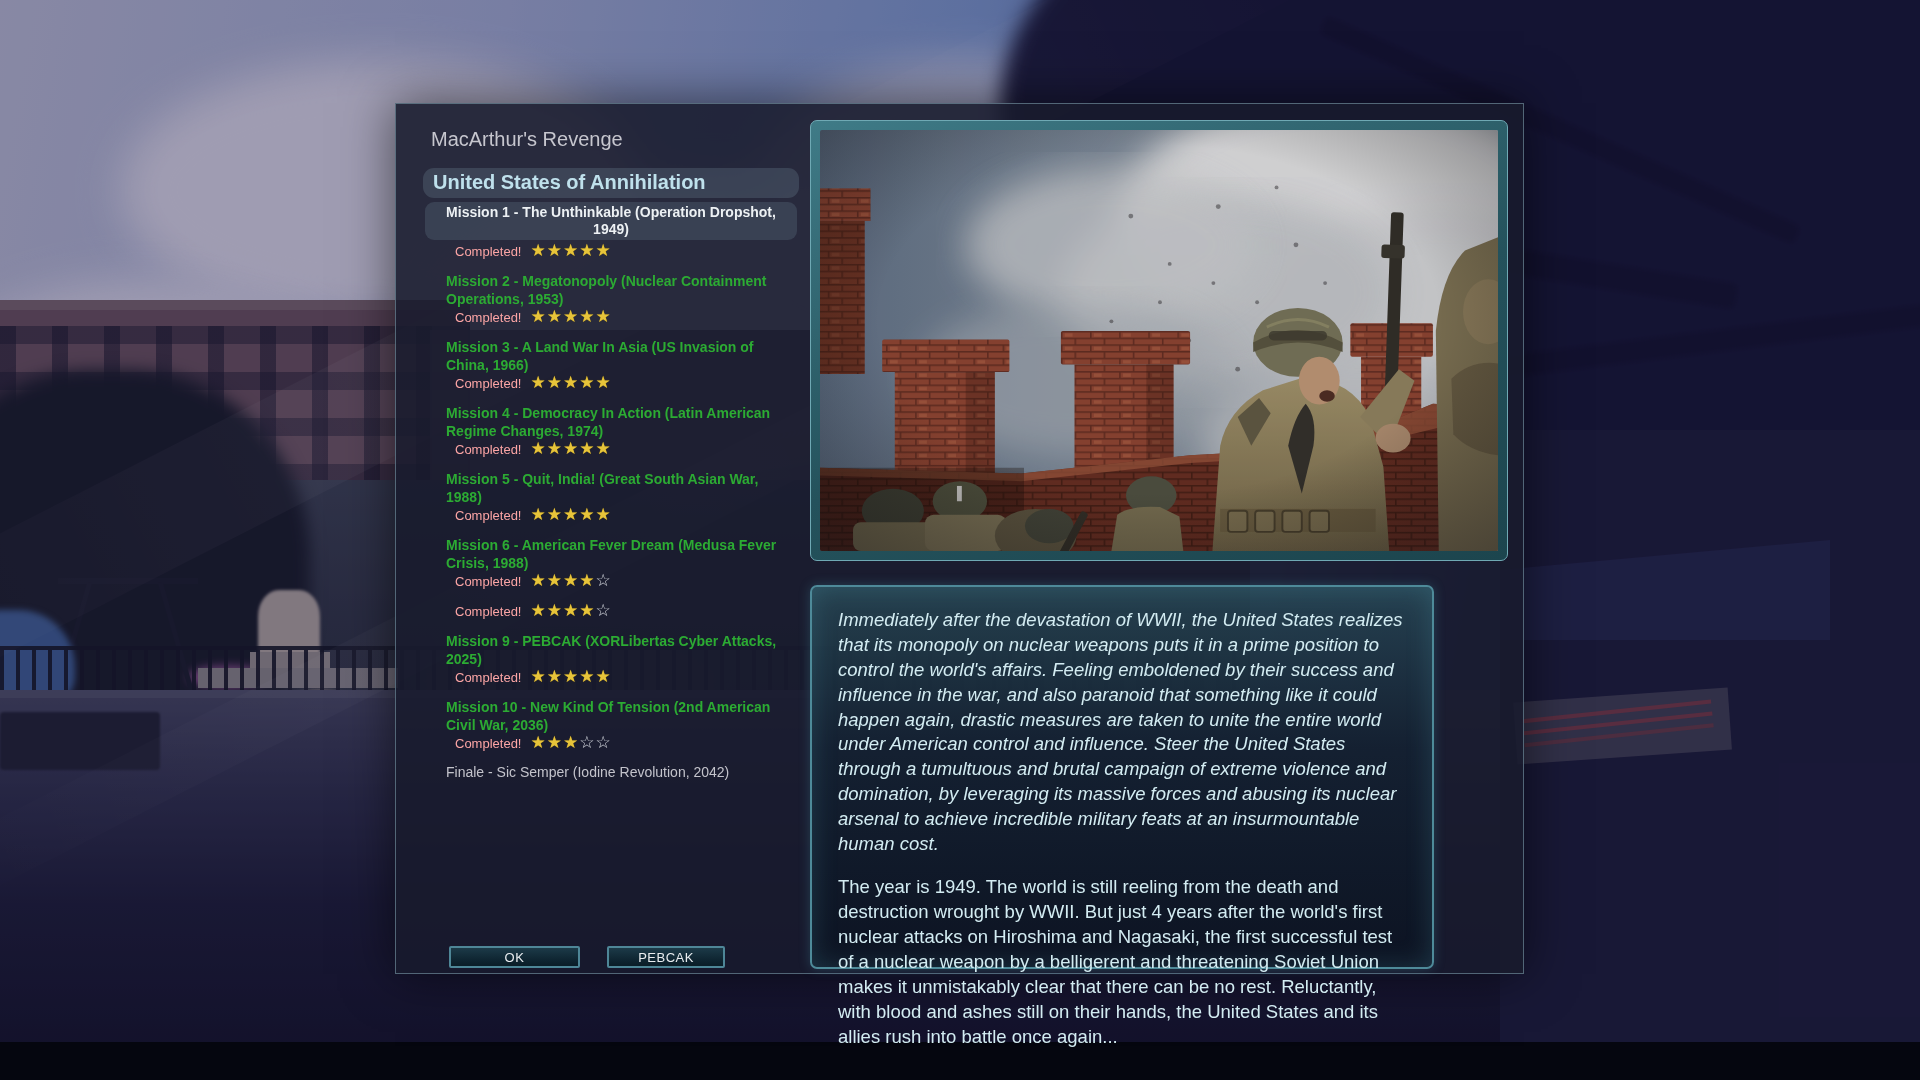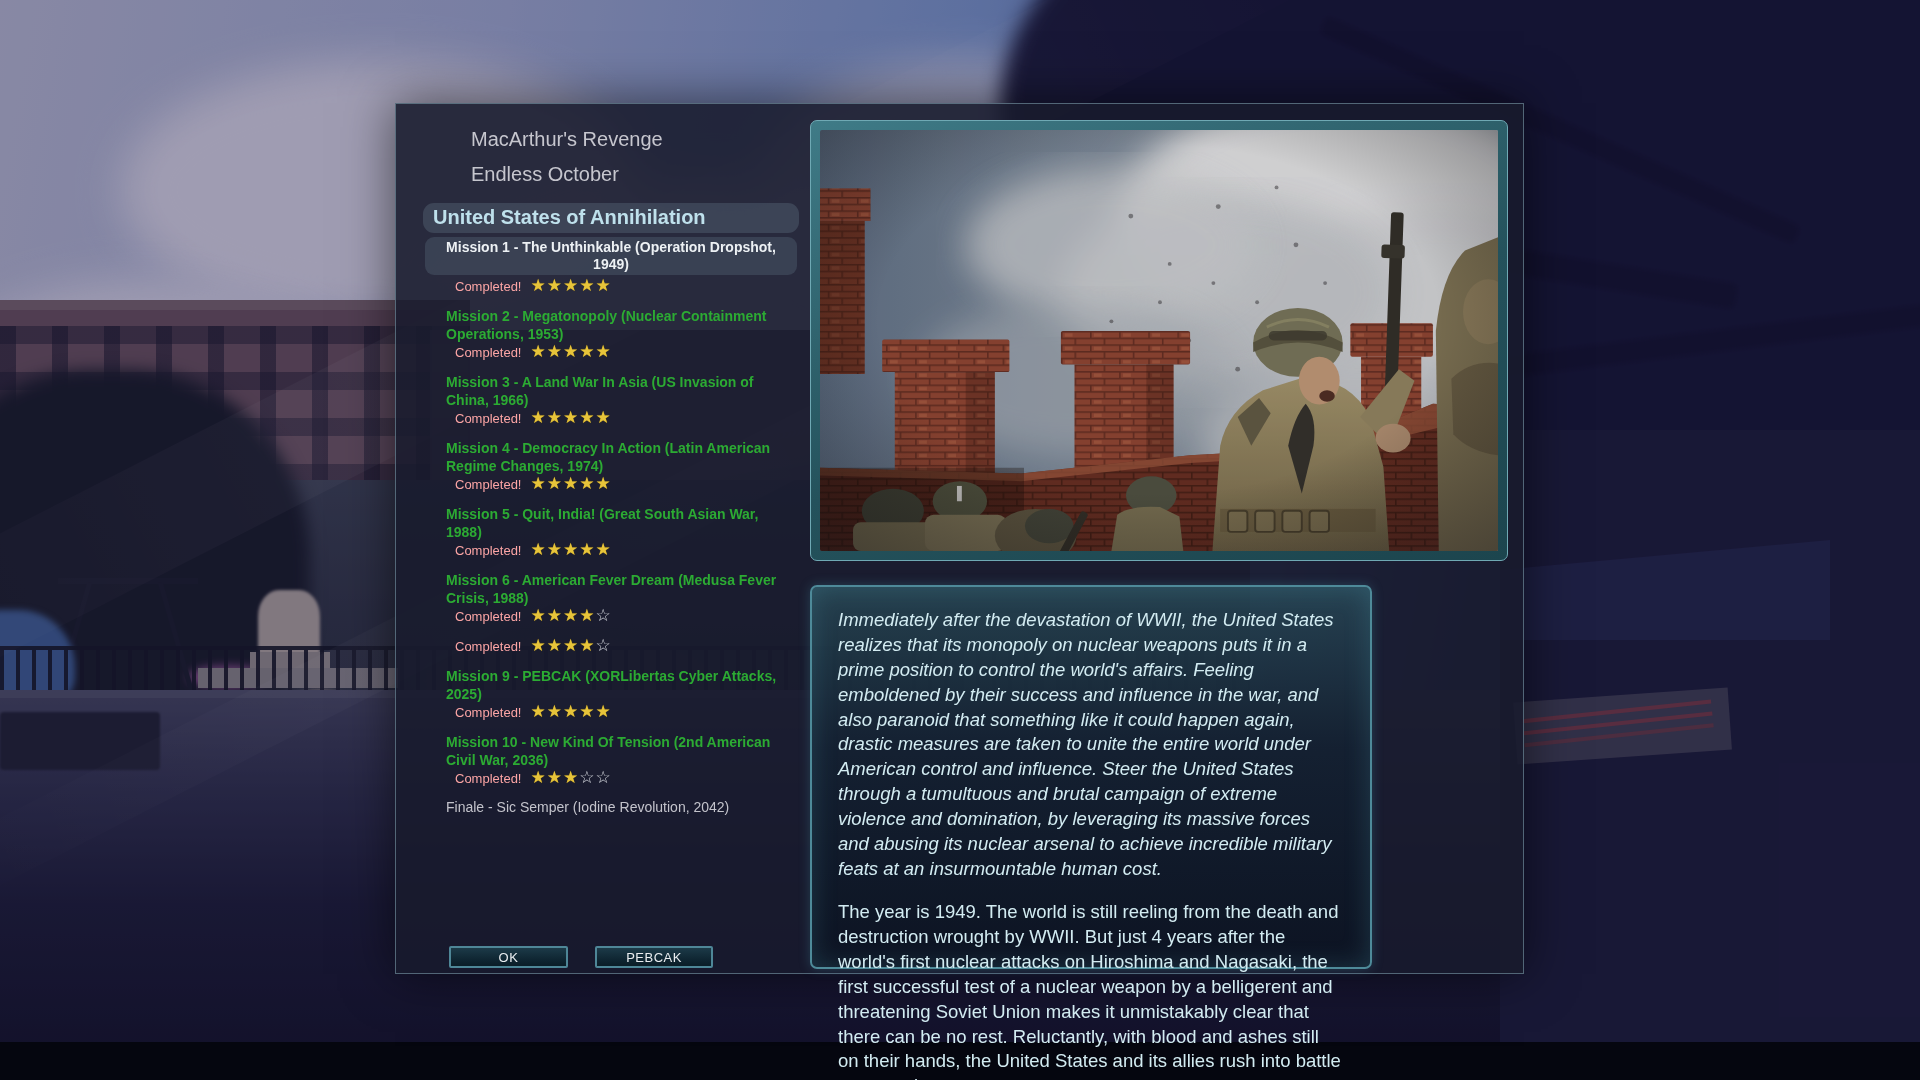--- a/index.html
+++ b/index.html
@@ -60,48 +60,48 @@
      background:linear-gradient(90deg,transparent,rgba(255,255,255,.07),transparent);}
   .ray1{left:-300px;top:260px;} .ray2{left:-160px;top:470px;height:60px;}
   .tint{inset:0;background:rgba(33,27,70,.36);}
   .bottom-dark{left:0;top:1042px;width:1920px;height:38px;background:#05060f;}
 
   
   .dialog{position:absolute;left:395px;top:103px;width:1129px;height:871px;
      background:rgba(24,26,44,.88);border:1px solid rgba(132,166,180,.55);
      box-shadow:0 0 48px rgba(0,0,0,.55);}
   .leftcol{position:absolute;left:35px;top:22px;width:360px;}
-  .campaign{font-size:20px;line-height:26px;color:#c6c6ce;margin-bottom:9px;cursor:default;margin-left:40px;}
+  .campaign{font-size:20px;line-height:26px;color:#c6c6ce;margin-bottom:9px;cursor:default;}
   .campaign.sel{color:#bfe1ec;font-weight:bold;background:rgba(165,205,220,.16);
      border-radius:11px;padding:1px 10px 3px;margin:16px -8px 4px;}
   .mission{margin-bottom:11px;padding-left:15px;}
   .m-title{font-size:14px;font-weight:bold;color:#2cab33;line-height:17px;}
   .mission.hl{padding-left:0;}
   .mission.hl .m-title{display:block;text-align:center;color:#edf1f4;
      background:rgba(165,205,220,.14);border-radius:9px;padding:2px 6px;margin:0 -6px 2px;}
   .status-row{padding-left:9px;font-size:13px;line-height:18px;white-space:nowrap;}
   .mission.hl .status-row{padding-left:24px;}
   .completed{color:#fca5a5;}
   .stars-filled{color:#e7c43a;font-size:17px;letter-spacing:1px;margin-left:9px;
      text-shadow:0 0 1px #7c610f;}
   .stars-empty{color:#d6d9df;font-size:17px;letter-spacing:1px;}
   .finale{font-size:14px;color:#c3c3cb;padding-left:15px;margin-top:9px;}
   .btnrow{position:absolute;left:53px;top:842px;display:flex;gap:27px;}
-  .btn{width:119px;height:22px;display:flex;align-items:center;justify-content:center;
+  .btn{width:131px;height:22px;display:flex;align-items:center;justify-content:center;
      background:linear-gradient(180deg,#1c3a48 0%,#0e2430 70%,#0b1d27 100%);
      border:2px solid #4e8697;border-radius:2px;color:#e9edf0;font-size:13px;
      letter-spacing:.5px;cursor:pointer;}
   .btn:last-child{width:118px;}
 
   
   .photo-frame{position:absolute;left:414px;top:16px;width:698px;height:441px;
      background:linear-gradient(160deg,#3f7b87,#24525c 55%,#1c454e);
      border:1px solid #6fa9b4;border-radius:7px;padding:9px;}
   .photo-frame svg{display:block;width:100%;height:100%;border-radius:2px;}
-  .desc-frame{position:absolute;left:414px;top:481px;width:562px;height:384px;
+  .desc-frame{position:absolute;left:414px;top:481px;width:624px;height:384px;
      border:2px solid #4e8a99;border-radius:7px;padding:21px 26px;
      background:linear-gradient(180deg,rgba(48,98,108,.52) 0%,rgba(18,34,50,.72) 42%,rgba(10,18,32,.80) 100%);
      box-shadow:inset 0 0 26px rgba(90,180,200,.22),0 0 12px rgba(70,150,170,.30);
      color:#d3ecf2;font-size:18.5px;line-height:1.345;}
   .desc-frame p{margin:0 0 1em;}
   .desc-frame p.ital{font-style:italic;}
 </style>
 </head>
 <body>
 
@@ -146,21 +146,20 @@
     <div class="ray1"></div>
     <div class="ray2"></div>
     <div class="tint"></div>
     <div class="bottom-dark"></div>
   </div>
 
   <div class="dialog">
 
     <div class="leftcol">
       <div class="campaign">MacArthur's Revenge</div>
-      <div class="campaign">Endless October</div>
       <div class="campaign sel">United States of Annihilation</div>
 
       <div id="missions">
   <div class="mission hl">
     <span class="m-title">Mission 1 - The Unthinkable (Operation Dropshot, 1949)</span>
     <div class="status-row">
       <span class="completed">Completed!</span><span class="stars-filled">★★★★★</span><span class="stars-empty"></span>
     </div>
   </div>
 

